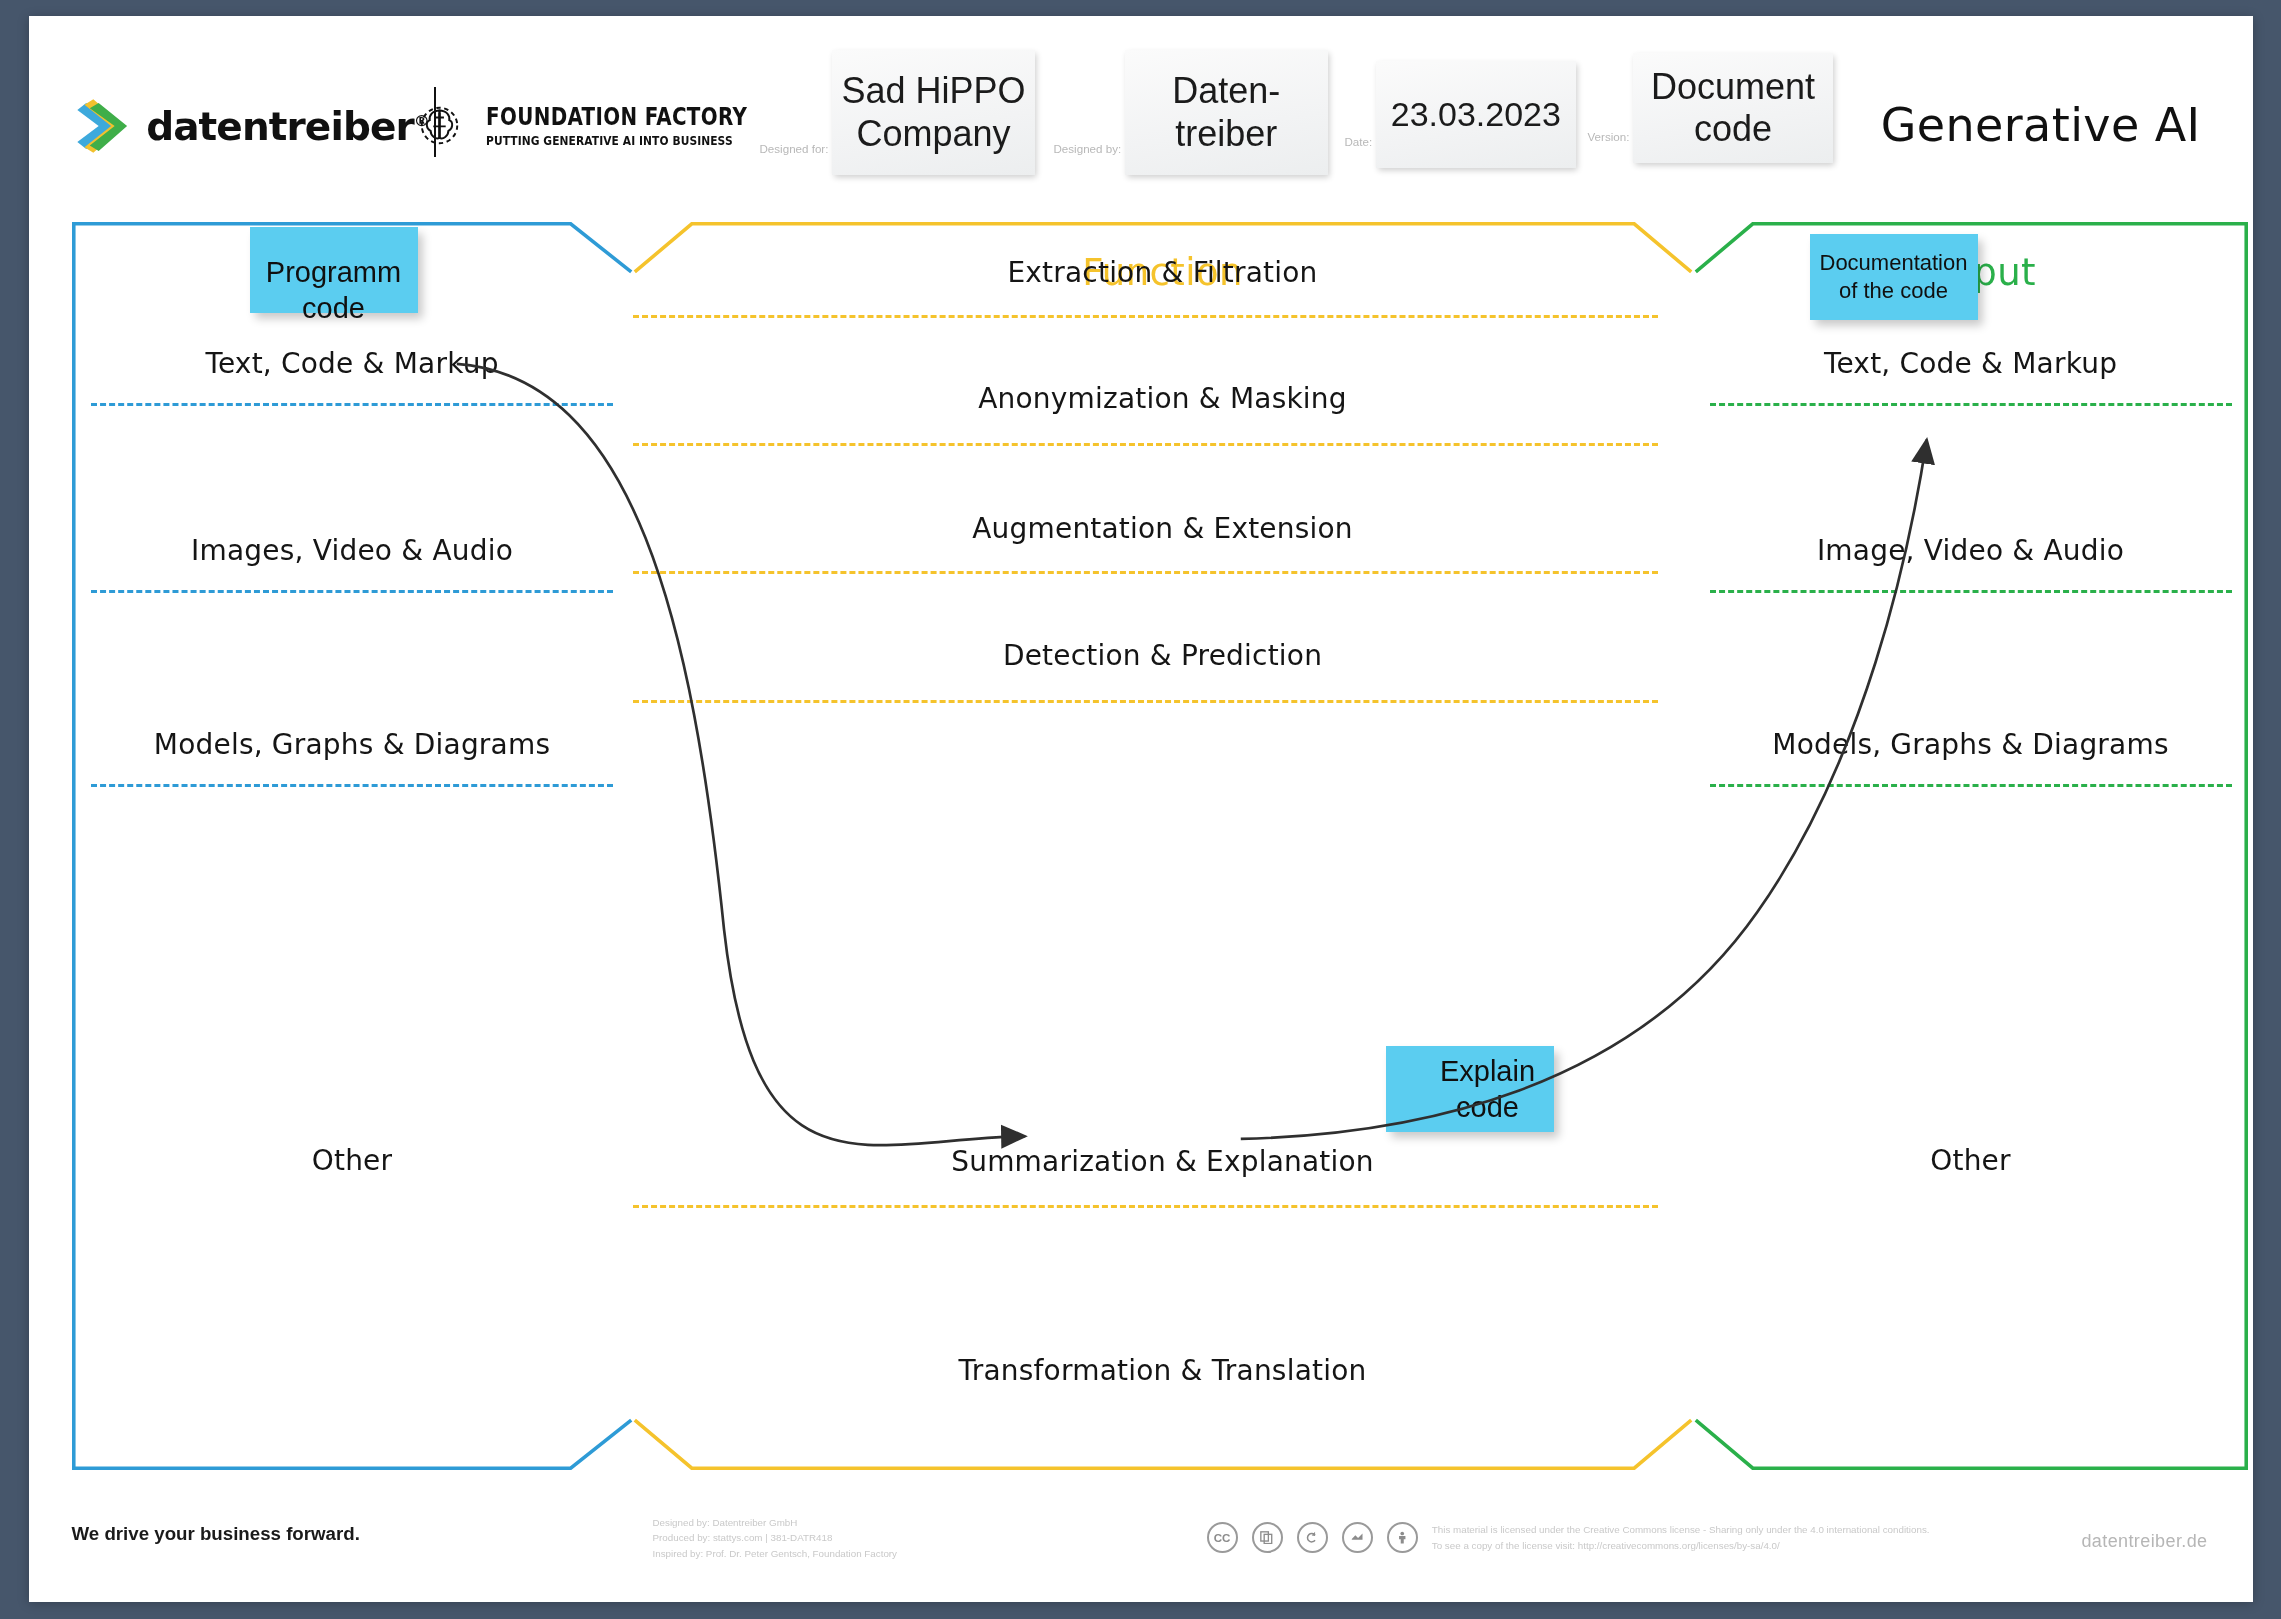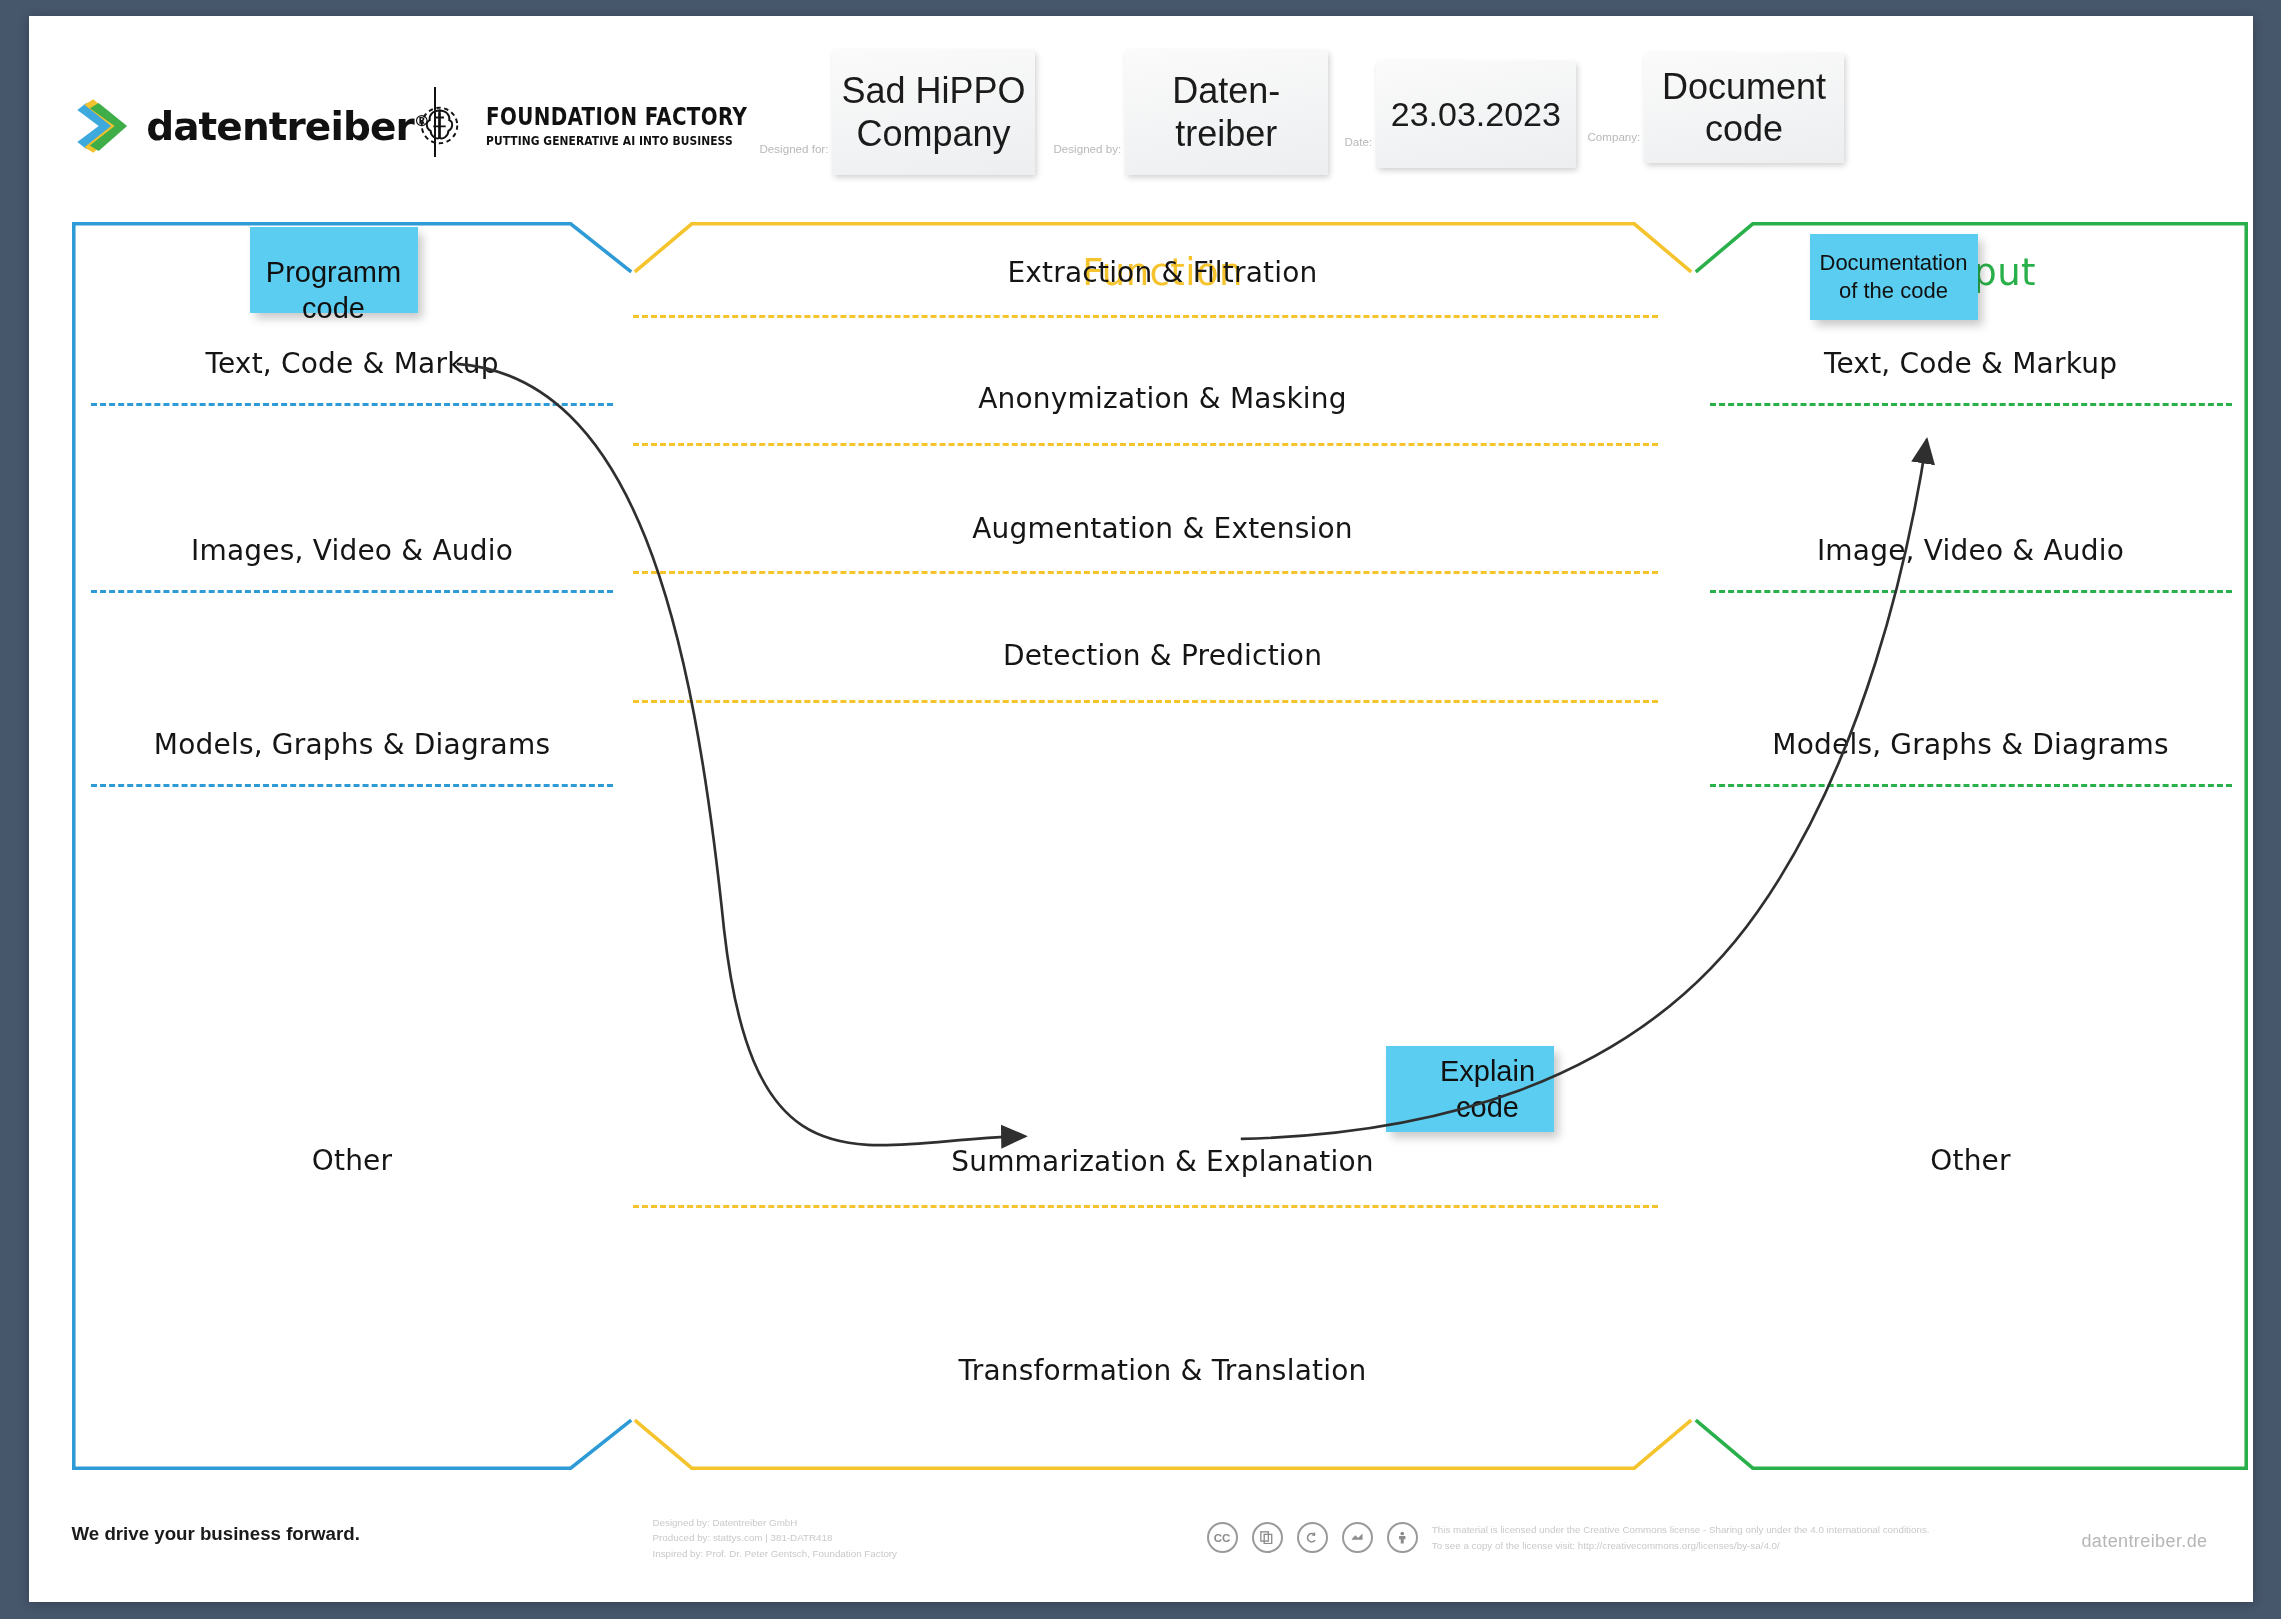--- a/index.html
+++ b/index.html
@@ -162,26 +162,27 @@
     </div>
 
     <div class="meta-group" style="left:1316px;top:45px;">
       <span class="meta-label">Date:</span>
       <span class="sticky s3">
         <span style="white-space:pre-line;font-size:34px;">23.03.2023</span>
       </span>
     </div>
 
     <div class="meta-group" style="left:1559px;top:37px;">
-      <span class="meta-label">Company:</span>
+      <span class="meta-label">Version:</span>
       <span class="sticky s4">
         <span style="white-space:pre-line;">Document code</span>
       </span>
     </div>
 
+    <div class="doc-title">Generative AI</div>
   </div>
 
   <div class="board">
 
     <div class="panel p-input">
       <svg class="bdr" width="561" height="1248" viewBox="0 0 630 1400" preserveAspectRatio="none">
         <path d="M2 1400 L2 2 L560 2 L628 56" fill="none" stroke="#2e9bd6" stroke-width="4"></path>
         <path d="M2 1398 L560 1398 L628 1344" fill="none" stroke="#2e9bd6" stroke-width="4"></path>
       </svg>
       <div class="col-title t-input">Input</div>

